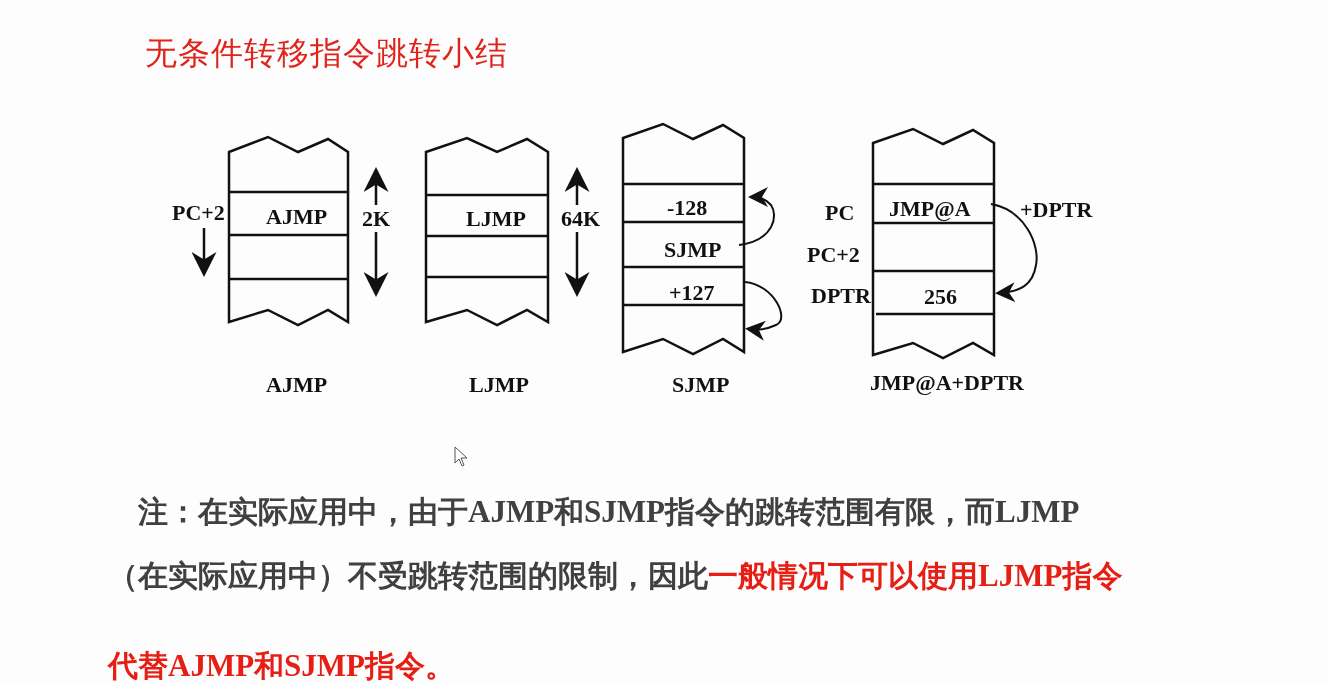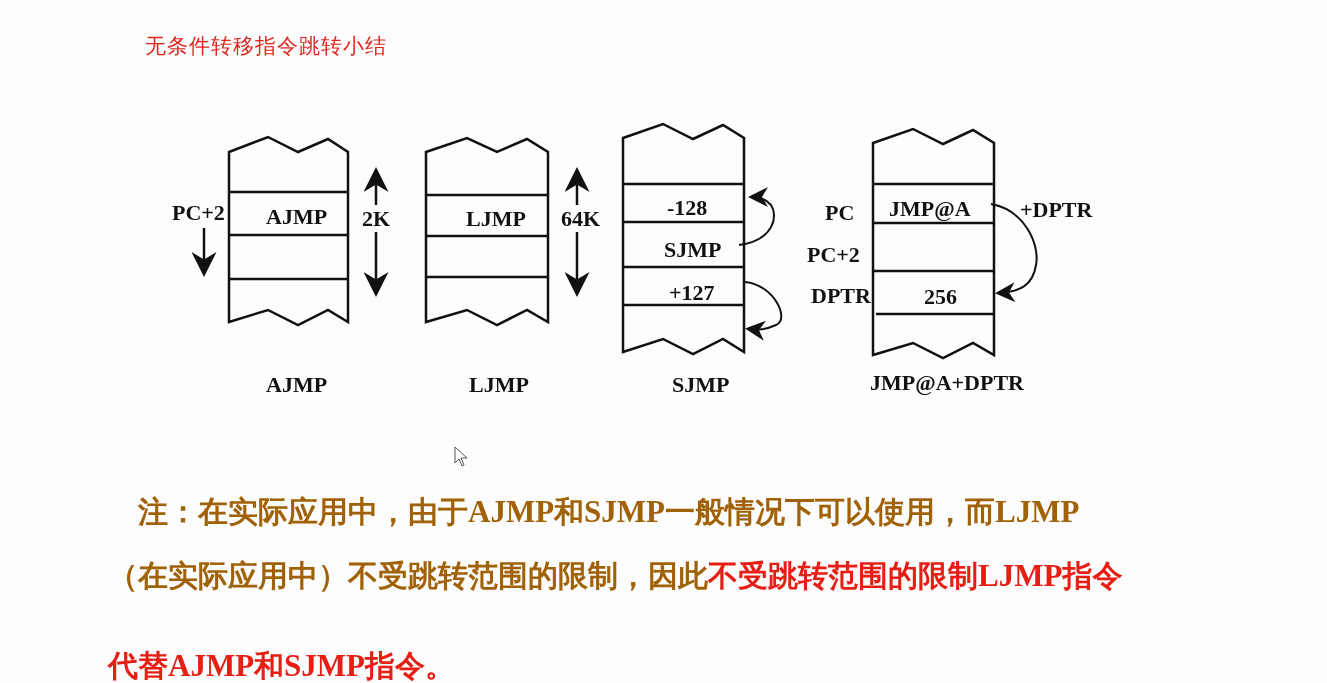--- a/index.html
+++ b/index.html
@@ -1,21 +1,21 @@
 <!DOCTYPE html>
 <html><head>
 <meta charset="utf-8">
 <style>
   html, body { margin:0; padding:0; }
   body { width:1327px; height:683px; background:#fdfdfd; position:relative; overflow:hidden; }
-  .title { position:absolute; left:145px; top:32px; font-family:"DejaVu Serif", serif; font-size:21px; color:#e0241c; letter-spacing:1px; }
+  .title { position:absolute; left:145px; top:32px; font-family:"DejaVu Serif", serif; font-size:32px; color:#e0241c; letter-spacing:1px; }
   svg.diagram { position:absolute; left:0; top:0; }
   svg text { font-family:"Liberation Serif", "DejaVu Serif", serif; font-weight:bold; fill:#111; }
   .note { position:absolute; left:108px; font-family:"DejaVu Sans", sans-serif; font-weight:bold; font-size:30px; white-space:nowrap; }
-  .blue { color:#a16207; }
+  .blue { color:#404040; }
   .red { color:#e61e14; }
   .lat { font-family:"Liberation Serif", serif; font-weight:bold; font-size:31px; }
   .cursor { position:absolute; left:454px; top:446px; }
 </style>
 </head>
 <body>
 
 <div class="title">无条件转移指令跳转小结</div>
 
 <svg class="diagram" width="1327" height="683" viewBox="0 0 1327 683">
@@ -76,25 +76,25 @@
   <text x="889" y="216" font-size="22">JMP@A</text>
   <text x="924" y="304" font-size="22">256</text>
   <text x="825" y="220" font-size="22">PC</text>
   <text x="807" y="262" font-size="22">PC+2</text>
   <text x="811" y="303" font-size="22">DPTR</text>
   <text x="1020" y="217" font-size="22">+DPTR</text>
   <text x="870" y="390" font-size="22">JMP@A+DPTR</text>
 </svg>
 
 <div class="note" style="top:492px; left:138px;">
-  <span class="blue">注：在实际应用中，由于</span><span class="blue lat">AJMP</span><span class="blue">和</span><span class="blue lat">SJMP</span><span class="blue">一般情况下可以使用，而</span><span class="blue lat">LJMP</span>
+  <span class="blue">注：在实际应用中，由于</span><span class="blue lat">AJMP</span><span class="blue">和</span><span class="blue lat">SJMP</span><span class="blue">指令的跳转范围有限，而</span><span class="blue lat">LJMP</span>
 </div>
 
 <div class="note" style="top:556px;">
-  <span class="blue">（在实际应用中）不受跳转范围的限制，因此</span><span class="red">不受跳转范围的限制</span><span class="red lat">LJMP</span><span class="red">指令</span>
+  <span class="blue">（在实际应用中）不受跳转范围的限制，因此</span><span class="red">一般情况下可以使用</span><span class="red lat">LJMP</span><span class="red">指令</span>
 </div>
 
 <div class="note" style="top:646px;">
   <span class="red">代替</span><span class="red lat">AJMP</span><span class="red">和</span><span class="red lat">SJMP</span><span class="red">指令。</span>
 </div>
 
 <svg class="cursor" width="16" height="22" viewBox="0 0 16 22">
   <path d="M1,1 L1,17 L5,13 L8,20 L10,19 L7,12 L13,12 Z" fill="#fff" stroke="#555" stroke-width="1"></path>
 </svg>
 

